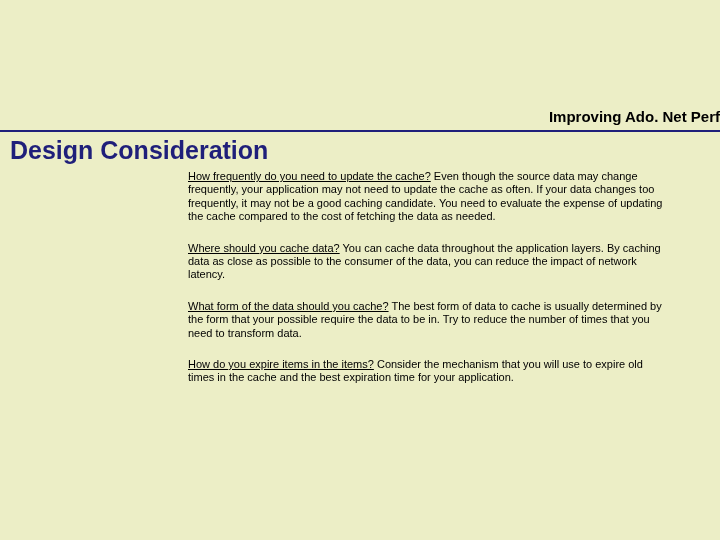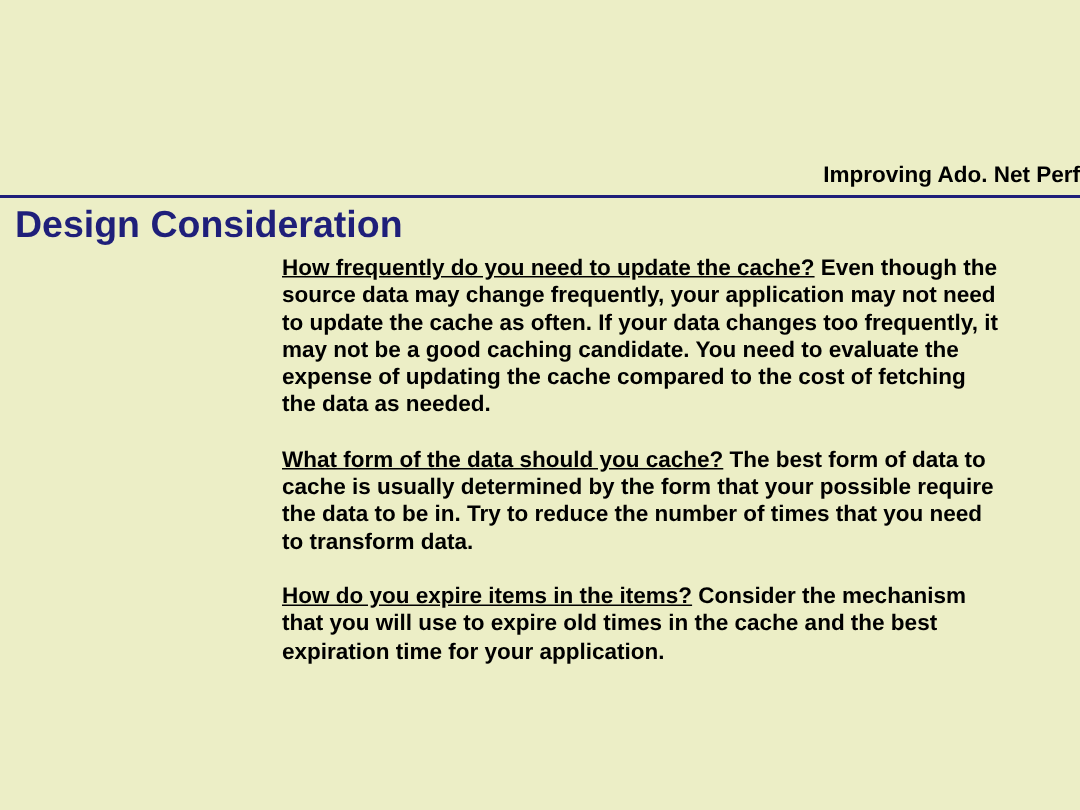--- a/index.html
+++ b/index.html
@@ -42,44 +42,47 @@
     font-weight: bold;
     color: #1f1f7a;
   }
   .body {
     position: absolute;
     top: 170px;
     left: 188px;
     width: 478px;
   }
   .para {
-    font-size: 15px;
+    font-size: 11px;
     line-height: 1.22;
     color: #000;
     margin-bottom: 18px;
-    font-weight: bold;
+    font-weight: normal;
   }
   .para .lead {
     text-decoration: underline;
   }
 </style>
 </head>
 <body>
 
 <div class="slide">
 
   <div class="breadcrumb">Improving Ado. Net Perf</div>
   <div class="header-line"></div>
   <div class="title">Design Consideration</div>
 
   <div class="body">
     <div class="para">
       <span class="lead">How frequently do you need to update the cache?</span><span> Even though the source data may change frequently, your application may not need to update the cache as often. If your data changes too frequently, it may not be a good caching candidate. You need to evaluate the expense of updating the cache compared to the cost of fetching the data as needed.</span>
     </div>
     <div class="para">
+      <span class="lead">Where should you cache data?</span><span> You can cache data throughout the application layers. By caching data as close as possible to the consumer of the data, you can reduce the impact of network latency.</span>
+    </div>
+    <div class="para">
       <span class="lead">What form of the data should you cache?</span><span> The best form of data to cache is usually determined by the form that your possible require the data to be in. Try to reduce the number of times that you need to transform data.</span>
     </div>
     <div class="para">
       <span class="lead">How do you expire items in the items?</span><span> Consider the mechanism that you will use to expire old times in the cache and the best expiration time for your application.</span>
     </div>
   </div>
 
 </div>
 
 </body></html>

